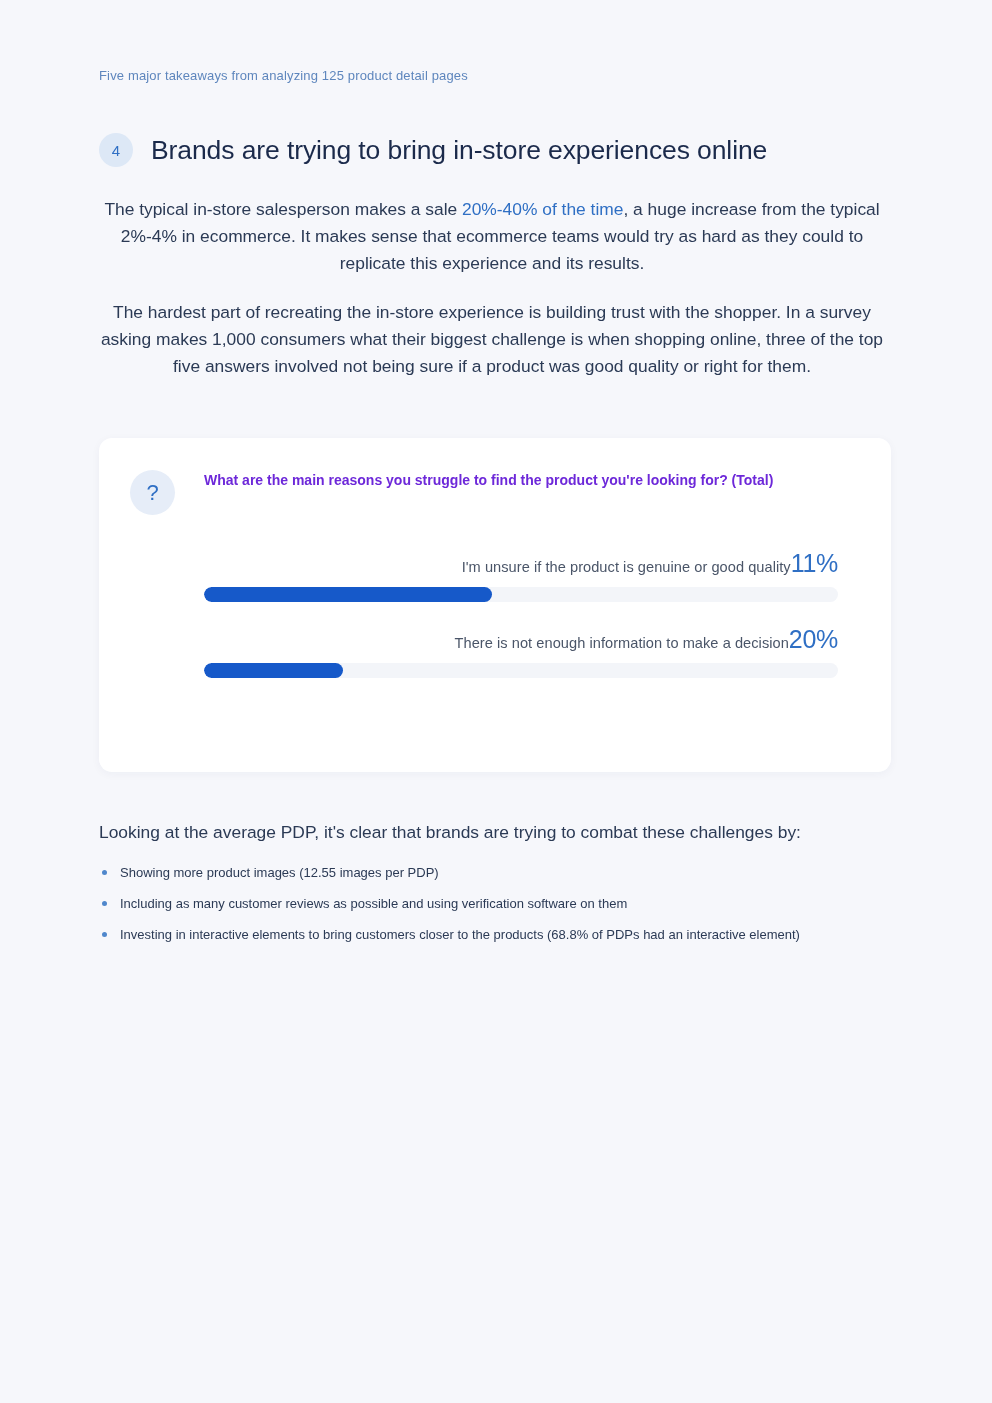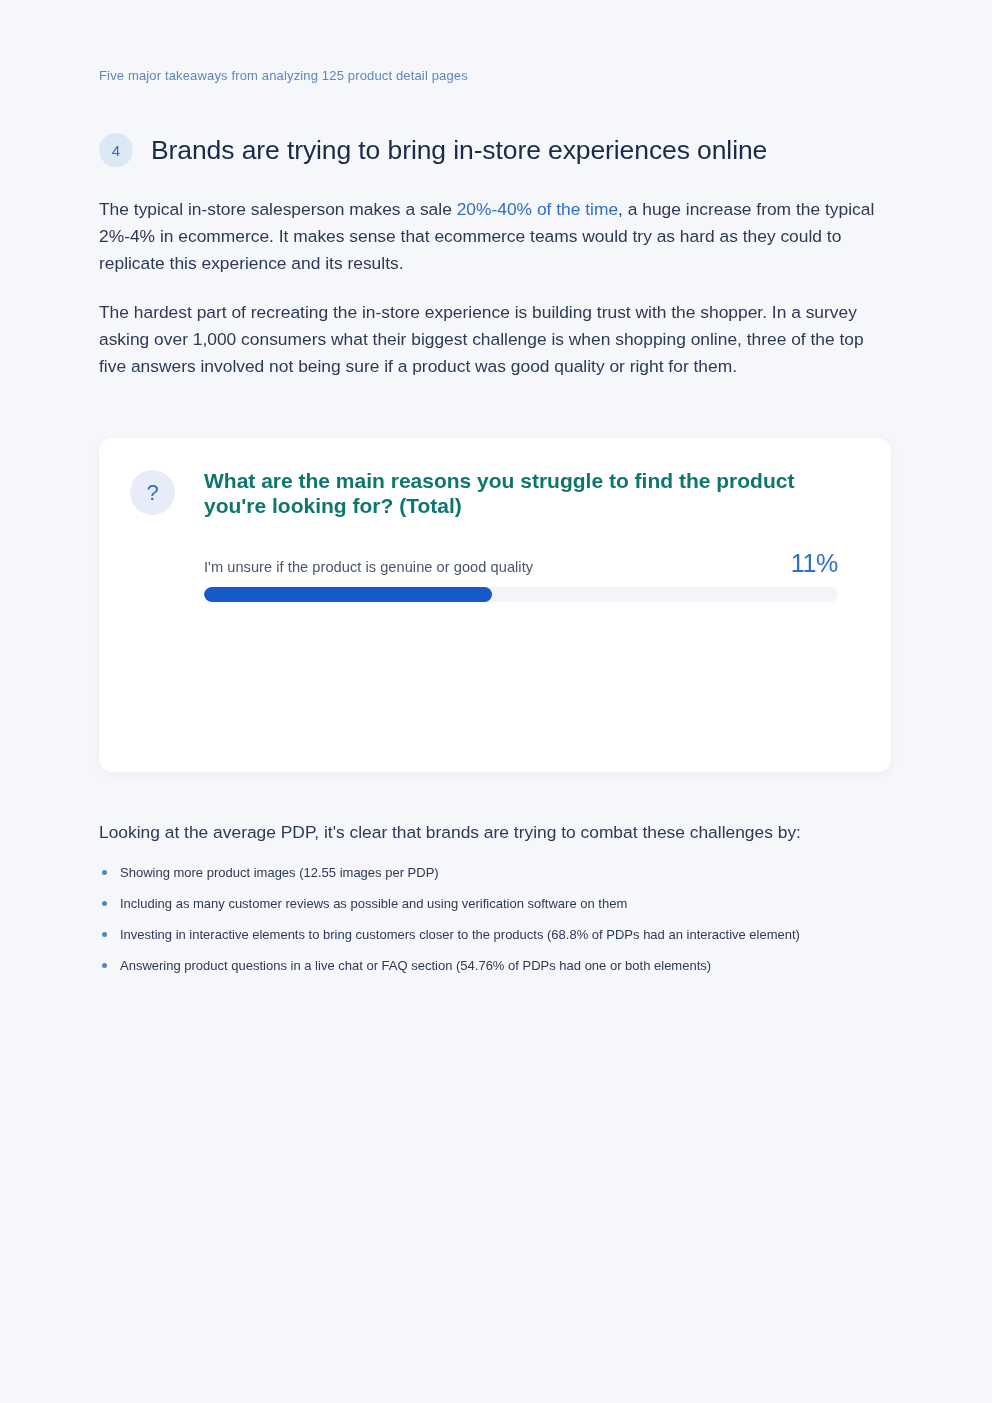--- a/index.html
+++ b/index.html
@@ -66,20 +66,21 @@
     position: absolute;
     left: 99px;
     top: 196px;
     width: 786px;
   }
   p.body {
     margin: 0 0 22px 0;
     font-size: 17.4px;
     line-height: 27px;
     color: #2b3a55;
+    text-align: center;
   }
   .hl {
     color: #2f6fc4;
   }
 
   
   .survey-card {
     position: absolute;
     left: 99px;
     top: 438px;
@@ -106,40 +107,40 @@
     font-size: 22px;
     display: flex;
     align-items: center;
     justify-content: center;
     flex: 0 0 auto;
     margin-top: 2px;
   }
   .q-text {
     margin-left: 29px;
     width: 604px;
-    font-size: 21px;
+    font-size: 14px;
     line-height: 25px;
     font-weight: bold;
-    color: #0f766e;
+    color: #6d28d9;
   }
 
   .bars {
     position: absolute;
     left: 105px;
     top: 111px;
     width: 634px;
   }
   .bar-row {
     margin-bottom: 23px;
   }
   .bar-row:last-child { margin-bottom: 0; }
   .bar-top {
     display: flex;
     align-items: baseline;
-    justify-content: space-between;
+    justify-content: flex-end;
   }
   .bar-label {
     font-size: 14.6px;
     color: #4a5568;
     letter-spacing: .05px;
   }
   .bar-value {
     font-size: 25px;
     color: #2f6fc4;
     letter-spacing: -.3px;
@@ -215,21 +216,21 @@
 
   <div class="running-header">Five major takeaways from analyzing 125 product detail pages</div>
 
   <div class="title-row">
     <div class="num-badge">4</div>
     <div class="section-title">Brands are trying to bring in-store experiences online</div>
   </div>
 
   <div class="body-col">
     <p class="body"><span>The typical in-store salesperson makes a sale </span><span class="hl">20%-40% of the time</span><span>, a huge increase from the typical 2%-4% in ecommerce. It makes sense that ecommerce teams would try as hard as they could to replicate this experience and its results.</span></p>
-    <p class="body">The hardest part of recreating the in-store experience is building trust with the shopper. In a survey asking over 1,000 consumers what their biggest challenge is when shopping online, three of the top five answers involved not being sure if a product was good quality or right for them.</p>
+    <p class="body">The hardest part of recreating the in-store experience is building trust with the shopper. In a survey asking makes 1,000 consumers what their biggest challenge is when shopping online, three of the top five answers involved not being sure if a product was good quality or right for them.</p>
   </div>
 
   <div class="survey-card">
     <div class="q-head">
       <div class="q-icon">?</div>
       <div class="q-text">What are the main reasons you struggle to find the product you're looking for? (Total)</div>
     </div>
 
     <div class="bars">
 
@@ -237,28 +238,36 @@
         <div class="bar-top">
           <span class="bar-label">I'm unsure if the product is genuine or good quality</span>
           <span class="bar-value">11%</span>
         </div>
         <div class="bar-track">
           <div class="bar-fill" style="width: 45.5%;"></div>
         </div>
       </div>
 
 
+      <div class="bar-row">
+        <div class="bar-top">
+          <span class="bar-label">There is not enough information to make a decision</span>
+          <span class="bar-value">20%</span>
+        </div>
+        <div class="bar-track">
+          <div class="bar-fill" style="width: 22%;"></div>
+        </div>
+      </div>
 
     </div>
   </div>
 
   <div class="closing">
     <p>Looking at the average PDP, it's clear that brands are trying to combat these challenges by:</p>
     <ul class="points">
       <li><span class="dot"></span><span>Showing more product images (12.55 images per PDP)</span></li>
       <li><span class="dot"></span><span>Including as many customer reviews as possible and using verification software on them</span></li>
       <li><span class="dot"></span><span>Investing in interactive elements to bring customers closer to the products (68.8% of PDPs had an interactive element)</span></li>
-      <li><span class="dot"></span><span>Answering product questions in a live chat or FAQ section (54.76% of PDPs had one or both elements)</span></li>
     </ul>
   </div>
 
 
 </div>
 
 </body></html>

